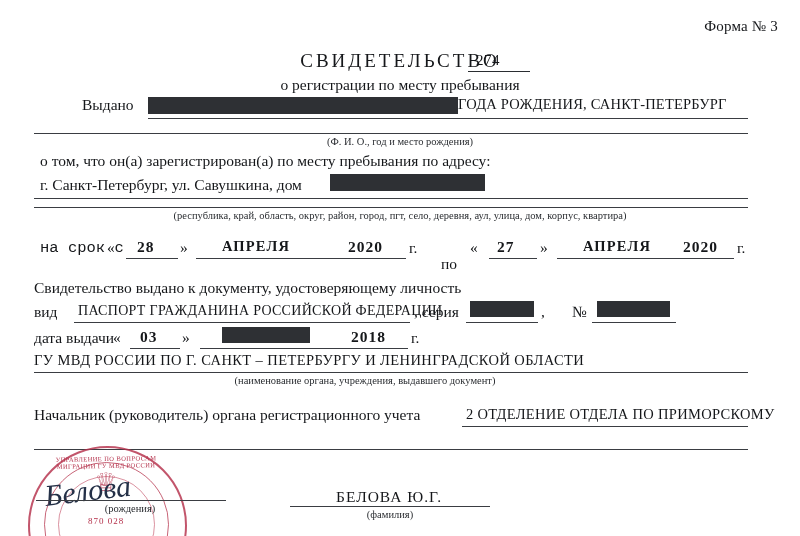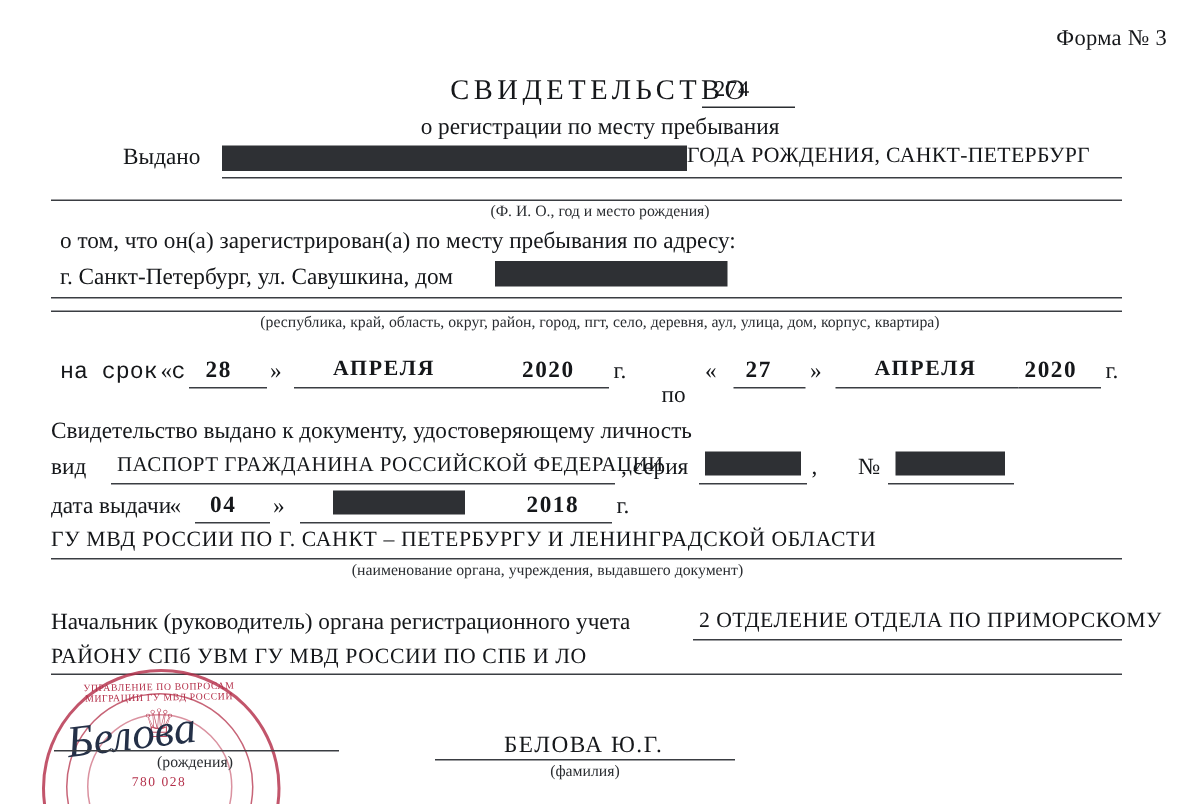--- a/index.html
+++ b/index.html
@@ -287,45 +287,44 @@
   <div class="abs lbl r-seriya">, серия</div>
   <div class="abs redact r-seriya-redact"></div>
   <div class="abs rule r-seriya-rule"></div>
   <div class="abs lbl r-comma">,</div>
   <div class="abs lbl r-nomer">№</div>
   <div class="abs redact r-nomer-redact"></div>
   <div class="abs rule r-nomer-rule"></div>
 
   <div class="abs lbl r-data">дата выдачи</div>
   <div class="abs lbl q5">«</div>
-  <div class="abs lbl d3">04</div>
+  <div class="abs lbl d3">03</div>
   <div class="abs lbl q6">»</div>
   <div class="abs redact m3-redact"></div>
   <div class="abs lbl y3">2018</div>
   <div class="abs lbl g3">г.</div>
   <div class="abs rule u7"></div>
   <div class="abs rule u8"></div>
   <div class="abs rule u9"></div>
 
   <div class="abs r-organ">ГУ  МВД  РОССИИ  ПО  Г. САНКТ – ПЕТЕРБУРГУ  И  ЛЕНИНГРАДСКОЙ ОБЛАСТИ</div>
   <div class="abs rule r-organ-rule"></div>
   <div class="abs small-caption cap-organ">(наименование органа, учреждения, выдавшего документ)</div>
 
   <div class="abs lbl r-nachalnik">Начальник (руководитель) органа регистрационного учета</div>
   <div class="abs r-nachalnik-val">2 ОТДЕЛЕНИЕ ОТДЕЛА  ПО ПРИМОРСКОМУ</div>
   <div class="abs rule r-nach-rule"></div>
-  <div class="abs r-nach2">РАЙОНУ СПб  УВМ  ГУ  МВД  РОССИИ  ПО СПБ  И  ЛО</div>
   <div class="abs rule r-nach2-rule"></div>
 
   <div class="abs stamp"></div>
   <div class="abs stamp-inner"></div>
   <div class="abs stamp-inner2"></div>
   <div class="abs stamp-text-top">УПРАВЛЕНИЕ ПО ВОПРОСАМ МИГРАЦИИ ГУ МВД РОССИИ</div>
   <div class="abs stamp-emblem">♕</div>
-  <div class="abs stamp-text-bot">780 028</div>
+  <div class="abs stamp-text-bot">870 028</div>
 
   <div class="abs signature">
     <div class="sig-line">Белова</div>
   </div>
   <div class="abs rule sign-rule"></div>
   <div class="abs small-caption cap-podpis">(рождения)</div>
 
   <div class="abs fam-name">БЕЛОВА Ю.Г.</div>
   <div class="abs rule fam-rule"></div>
   <div class="abs small-caption cap-fam">(фамилия)</div>

